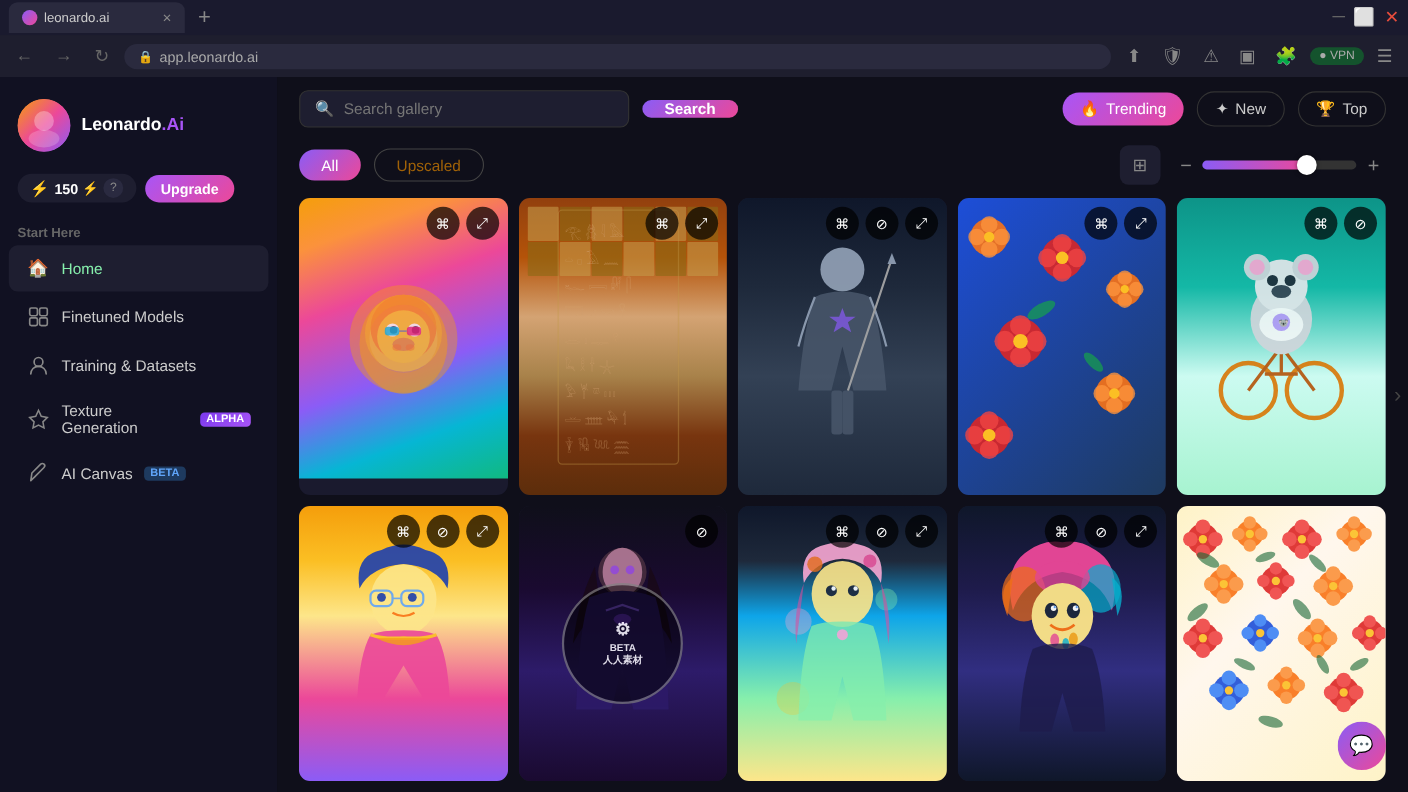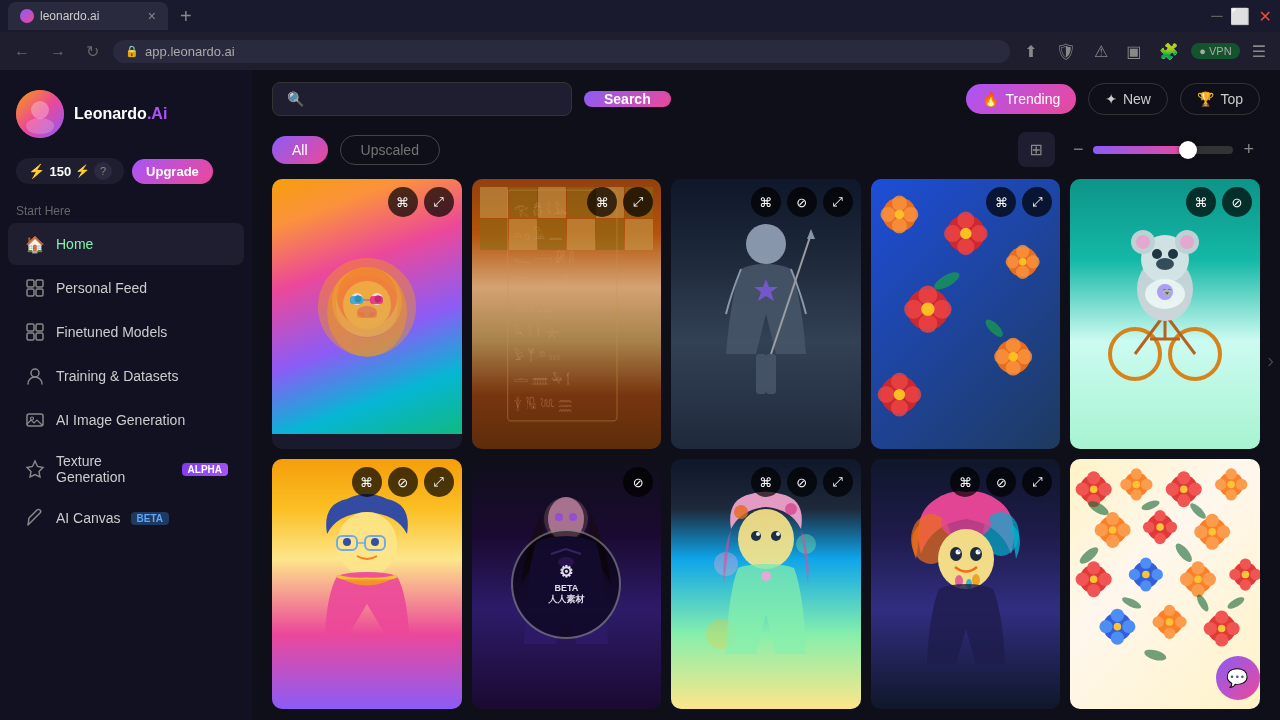--- a/index.html
+++ b/index.html
@@ -29,21 +29,21 @@
     .avatar { width: 48px; height: 48px; border-radius: 50%; background: linear-gradient(135deg, #f59e0b, #ec4899, #8b5cf6); flex-shrink: 0; overflow: hidden; display: flex; align-items: center; justify-content: center; font-size: 20px; }
     .brand-name { font-size: 16px; font-weight: 700; color: #fff; }
     .brand-name span { color: #a855f7; text-align: center; }
 
     .token-bar { display: flex; align-items: center; gap: 8px; padding: 4px 16px 12px; }
     .token-count { display: flex; align-items: center; gap: 4px; background: #1e1e30; border-radius: 20px; padding: 4px 12px; font-size: 13px; font-weight: 600; }
     .token-icon { color: #f59e0b; font-size: 14px; }
     .info-btn { width: 18px; height: 18px; border-radius: 50%; background: #2a2a40; border: none; color: #888; font-size: 11px; cursor: pointer; display: flex; align-items: center; justify-content: center; }
     .upgrade-btn { background: linear-gradient(135deg, #a855f7, #ec4899); border: none; border-radius: 20px; color: #fff; padding: 5px 14px; font-size: 13px; font-weight: 600; cursor: pointer; }
 
-    .sidebar-section-label { font-size: 12px; color: #666; padding: 8px 16px 4px; font-weight: 400; text-transform: none; }
+    .sidebar-section-label { font-size: 12px; color: #666; padding: 8px 16px 4px; font-weight: 700; text-transform: none; }
     .sidebar-item { display: flex; align-items: center; gap: 10px; padding: 10px 16px; cursor: pointer; border-radius: 8px; margin: 1px 8px; transition: background 0.15s; }
     .sidebar-item.active { background: #1e1e30; }
     .sidebar-icon { width: 22px; height: 22px; border-radius: 6px; display: flex; align-items: center; justify-content: center; font-size: 16px; flex-shrink: 0; }
     .sidebar-item-text { font-size: 14px; color: #ccc; }
     .sidebar-item.active .sidebar-item-text { color: #86efac; }
     .beta-badge { background: #1e3a5f; color: #60a5fa; font-size: 10px; padding: 1px 6px; border-radius: 4px; font-weight: 600; }
     .alpha-badge { background: linear-gradient(135deg, #7c3aed, #a855f7); color: #fff; font-size: 10px; padding: 1px 6px; border-radius: 4px; font-weight: 600; }
 
     
     .main-content { flex: 1; display: flex; flex-direction: column; overflow: hidden; background: #0f0f1a; }
@@ -55,21 +55,21 @@
     .search-input { background: none; border: none; color: #aaa; font-size: 14px; outline: none; flex: 1; }
     .search-btn { background: linear-gradient(135deg, #8b5cf6, #ec4899); border: none; border-radius: 8px; color: #fff; padding: 0 20px; font-size: 14px; font-weight: 600; cursor: pointer; }
     .spacer { flex: 1; }
     .trending-btn { display: flex; align-items: center; gap: 6px; background: linear-gradient(135deg, #a855f7, #ec4899); border: none; border-radius: 20px; color: #fff; padding: 7px 16px; font-size: 14px; cursor: pointer; }
     .new-btn { display: flex; align-items: center; gap: 6px; background: none; border: 1px solid #333; border-radius: 20px; color: #ccc; padding: 7px 16px; font-size: 14px; cursor: pointer; }
     .top-btn { display: flex; align-items: center; gap: 6px; background: none; border: 1px solid #333; border-radius: 20px; color: #ccc; padding: 7px 16px; font-size: 14px; cursor: pointer; }
 
     
     .filter-bar { display: flex; align-items: center; gap: 12px; padding: 4px 20px 12px; flex-shrink: 0; }
     .filter-btn { background: linear-gradient(135deg, #8b5cf6, #ec4899); border: none; border-radius: 20px; color: #fff; padding: 6px 20px; font-size: 14px; cursor: pointer; }
-    .filter-btn.outline { background: none; border: 1px solid #444; color: #737373; }
+    .filter-btn.outline { background: none; border: 1px solid #444; color: #a16207; }
     .filter-spacer { flex: 1; }
     .view-toggle { display: flex; align-items: center; gap: 4px; background: #1e1e30; border-radius: 8px; padding: 4px; }
     .view-btn { background: none; border: none; color: #888; padding: 4px 8px; cursor: pointer; font-size: 16px; }
     .zoom-controls { display: flex; align-items: center; gap: 4px; }
     .zoom-btn { background: none; border: none; color: #888; font-size: 18px; cursor: pointer; padding: 2px 6px; }
     .zoom-slider { width: 140px; height: 8px; border-radius: 4px; appearance: none; background: linear-gradient(to right, #8b5cf6 0%, #ec4899 70%, #333 70%); cursor: pointer; }
     .zoom-slider::-webkit-slider-thumb { appearance: none; width: 18px; height: 18px; border-radius: 50%; background: #fff; cursor: pointer; box-shadow: 0 0 4px rgba(0,0,0,0.5); }
 
     
     .gallery { flex: 1; overflow-y: auto; padding: 0 20px 20px; }
@@ -164,57 +164,36 @@
     </div>
     <div class="sidebar-item">
       <div class="sidebar-icon">
         <svg width="20" height="20" viewBox="0 0 20 20" fill="none">
           <rect x="2" y="2" width="7" height="7" rx="1.5" stroke="#888" stroke-width="1.5"></rect>
           <rect x="11" y="2" width="7" height="7" rx="1.5" stroke="#888" stroke-width="1.5"></rect>
           <rect x="2" y="11" width="7" height="7" rx="1.5" stroke="#888" stroke-width="1.5"></rect>
           <rect x="11" y="11" width="7" height="7" rx="1.5" stroke="#888" stroke-width="1.5"></rect>
         </svg>
       </div>
-      <span class="sidebar-item-text">Personal Feed</span>
-    </div>
-    <div class="sidebar-item">
-      <div class="sidebar-icon">
-        <svg width="20" height="20" viewBox="0 0 20 20" fill="none">
-          <rect x="2" y="2" width="7" height="7" rx="1.5" stroke="#888" stroke-width="1.5"></rect>
-          <rect x="11" y="2" width="7" height="7" rx="1.5" stroke="#888" stroke-width="1.5"></rect>
-          <rect x="2" y="11" width="7" height="7" rx="1.5" stroke="#888" stroke-width="1.5"></rect>
-          <rect x="11" y="11" width="7" height="7" rx="1.5" stroke="#888" stroke-width="1.5"></rect>
-        </svg>
-      </div>
       <span class="sidebar-item-text">Finetuned Models</span>
     </div>
     <div class="sidebar-item">
       <div class="sidebar-icon">
         <svg width="20" height="20" viewBox="0 0 20 20" fill="none">
           <circle cx="10" cy="7" r="4" stroke="#888" stroke-width="1.5"></circle>
           <path d="M3 18c0-3.9 3.1-7 7-7s7 3.1 7 7" stroke="#888" stroke-width="1.5" stroke-linecap="round"></path>
         </svg>
       </div>
       <span class="sidebar-item-text">Training &amp; Datasets</span>
     </div>
 
 
     <div class="sidebar-item">
       <div class="sidebar-icon">
         <svg width="20" height="20" viewBox="0 0 20 20" fill="none">
-          <rect x="2" y="4" width="16" height="12" rx="2" stroke="#888" stroke-width="1.5"></rect>
-          <circle cx="7" cy="8.5" r="1.5" stroke="#888" stroke-width="1.2"></circle>
-          <path d="M2 14l4-4 3 3 3-3 5 5" stroke="#888" stroke-width="1.2" stroke-linecap="round"></path>
-        </svg>
-      </div>
-      <span class="sidebar-item-text">AI Image Generation</span>
-    </div>
-    <div class="sidebar-item">
-      <div class="sidebar-icon">
-        <svg width="20" height="20" viewBox="0 0 20 20" fill="none">
           <polygon points="10,2 12.5,7.5 18,8.5 14,12.5 15,18 10,15.5 5,18 6,12.5 2,8.5 7.5,7.5" stroke="#888" stroke-width="1.4" fill="none"></polygon>
         </svg>
       </div>
       <span class="sidebar-item-text">Texture Generation</span>
       <span class="alpha-badge">ALPHA</span>
     </div>
     <div class="sidebar-item">
       <div class="sidebar-icon">
         <svg width="20" height="20" viewBox="0 0 20 20" fill="none">
           <path d="M3 17l4-4 8-8a2 2 0 00-3-3L4 10 3 17z" stroke="#888" stroke-width="1.5" stroke-linejoin="round"></path>
@@ -223,20 +202,21 @@
       <span class="sidebar-item-text">AI Canvas</span>
       <span class="beta-badge">BETA</span>
     </div>
   </div>
 
   <div class="main-content">
 
     <div class="top-bar">
       <div class="search-box">
         <span class="search-icon">🔍</span>
+        <input class="search-input" type="text" placeholder="Search gallery" style="">
       </div>
       <button class="search-btn">Search</button>
       <div class="spacer"></div>
       <button class="trending-btn">
         <span>🔥</span>
         <span>Trending</span>
       </button>
       <button class="new-btn">
         <span>✦</span>
         <span>New</span>

